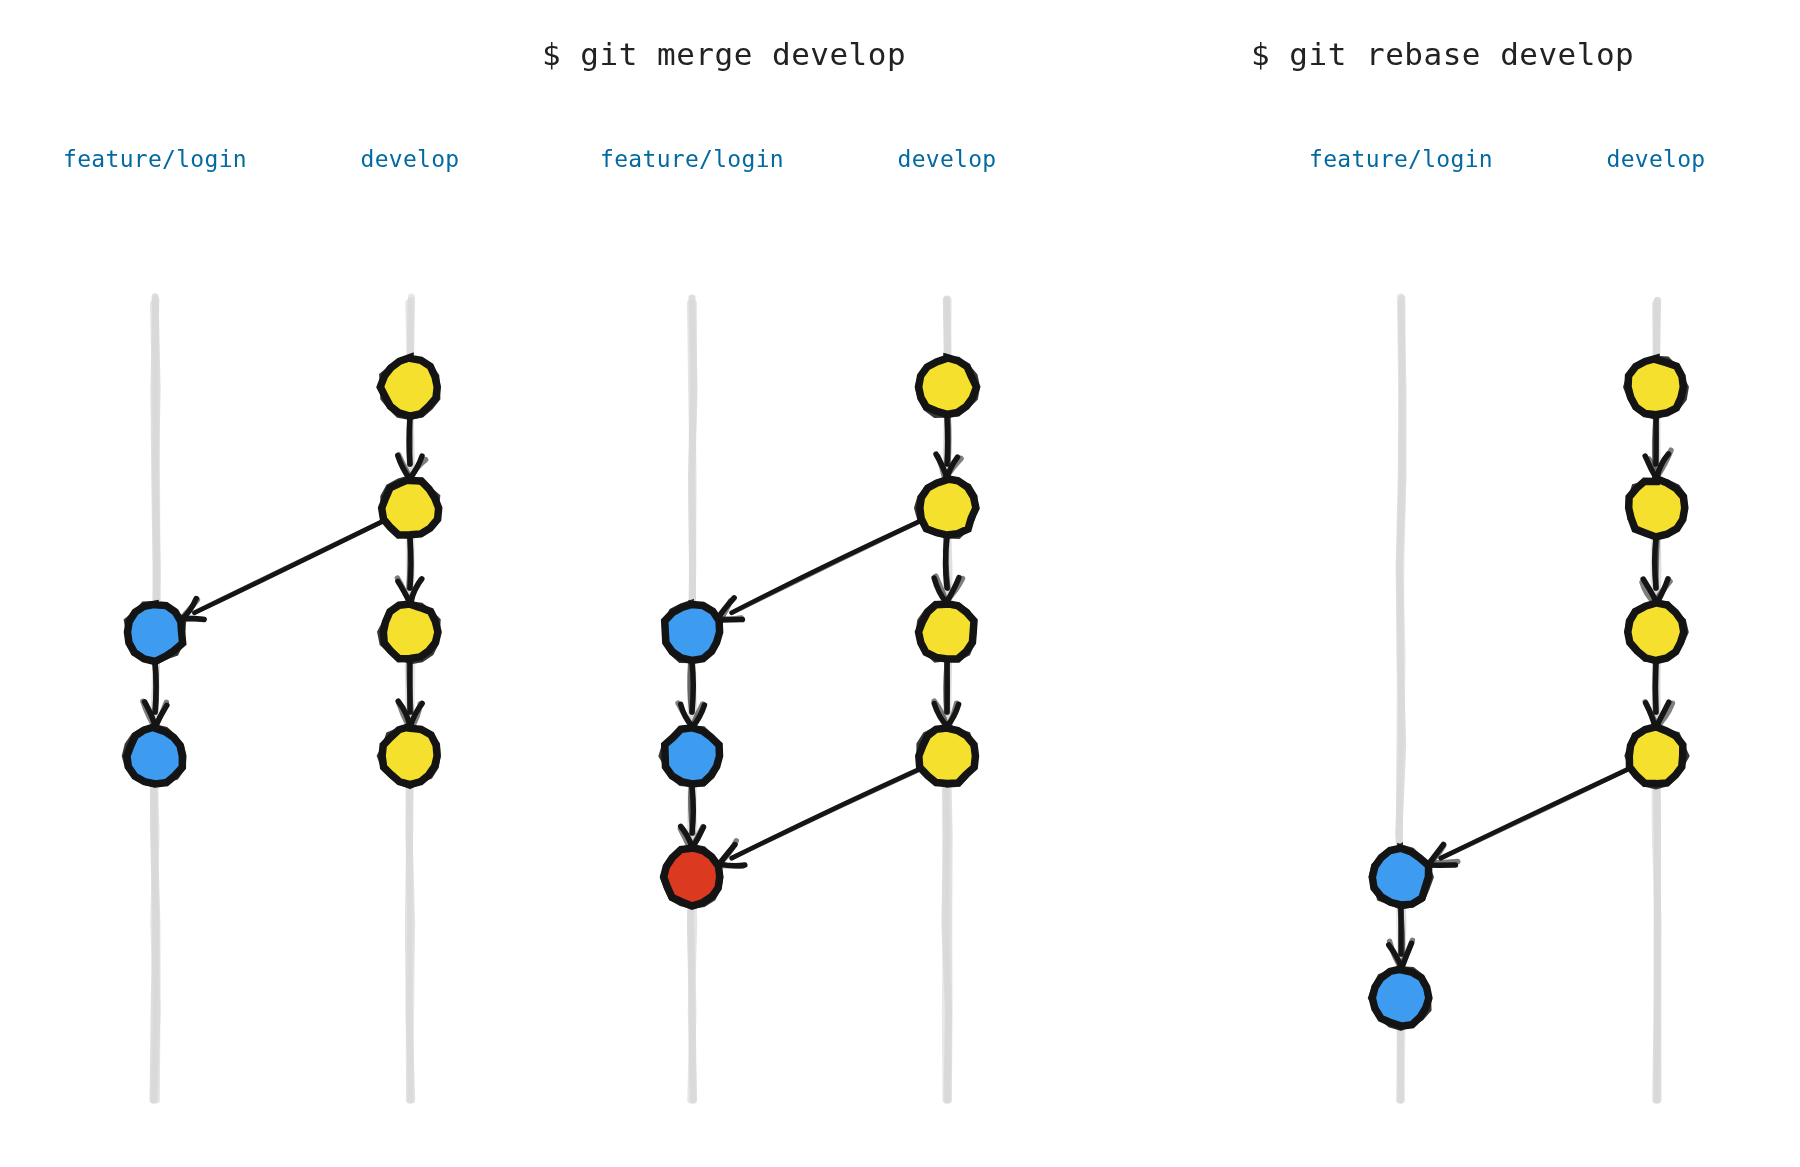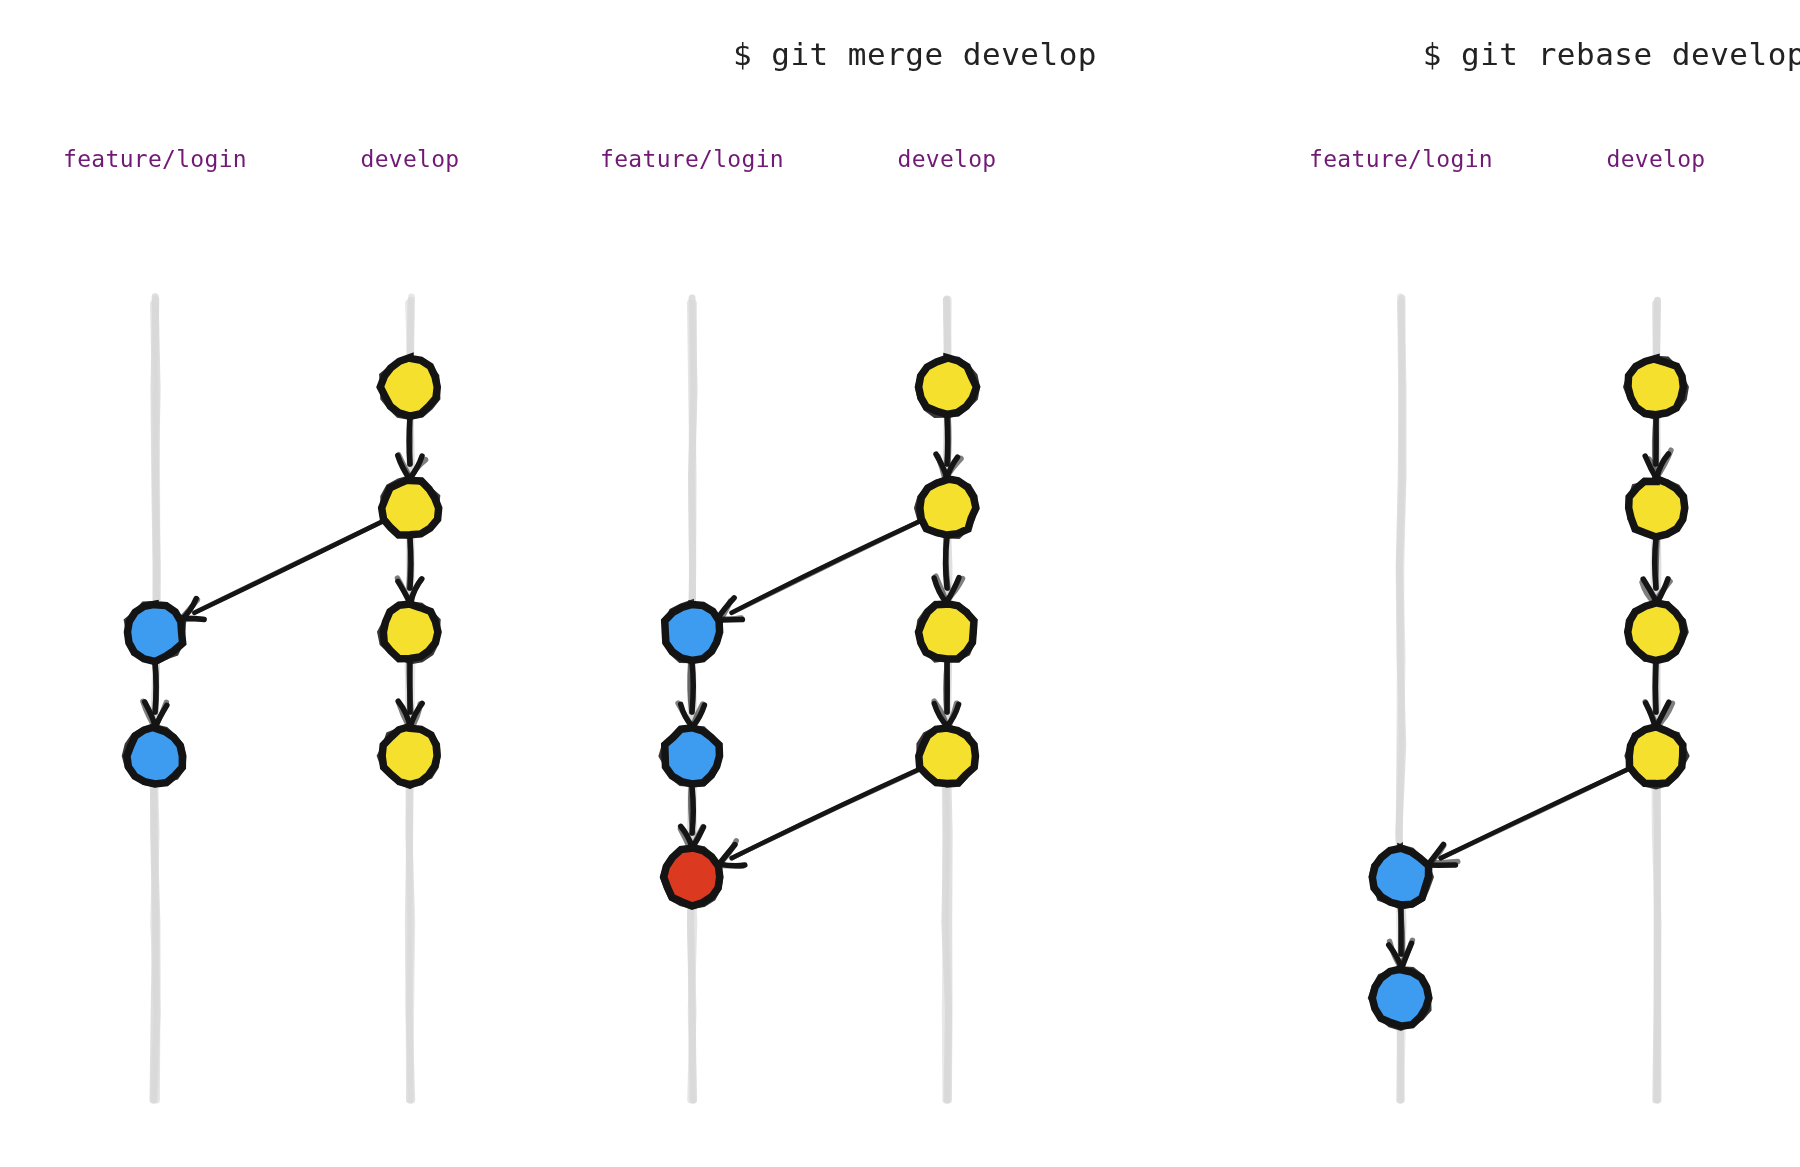--- a/index.html
+++ b/index.html
@@ -26,34 +26,34 @@
   .panel {
     position: absolute;
     top: 0;
     height: 1167px;
   }
 
   .panel-title {
     position: absolute;
     top: 36px;
     width: 100%;
-    text-align: right;
+    text-align: left;
     font-family: "DejaVu Sans Mono", "Liberation Mono", monospace;
     font-size: 31px;
     letter-spacing: 0.5px;
     color: #222222;
     white-space: pre;
   }
 
   .lane-label {
     position: absolute;
     top: 146px;
     font-family: "DejaVu Sans Mono", "Liberation Mono", monospace;
     font-size: 23px;
-    color: #701a75;
+    color: #0369a1;
     letter-spacing: 0.3px;
     white-space: pre;
     transform: translateX(-50%);
   }
 
   svg.sketch {
     position: absolute;
     left: 0;
     top: 0;
     width: 1800px;

